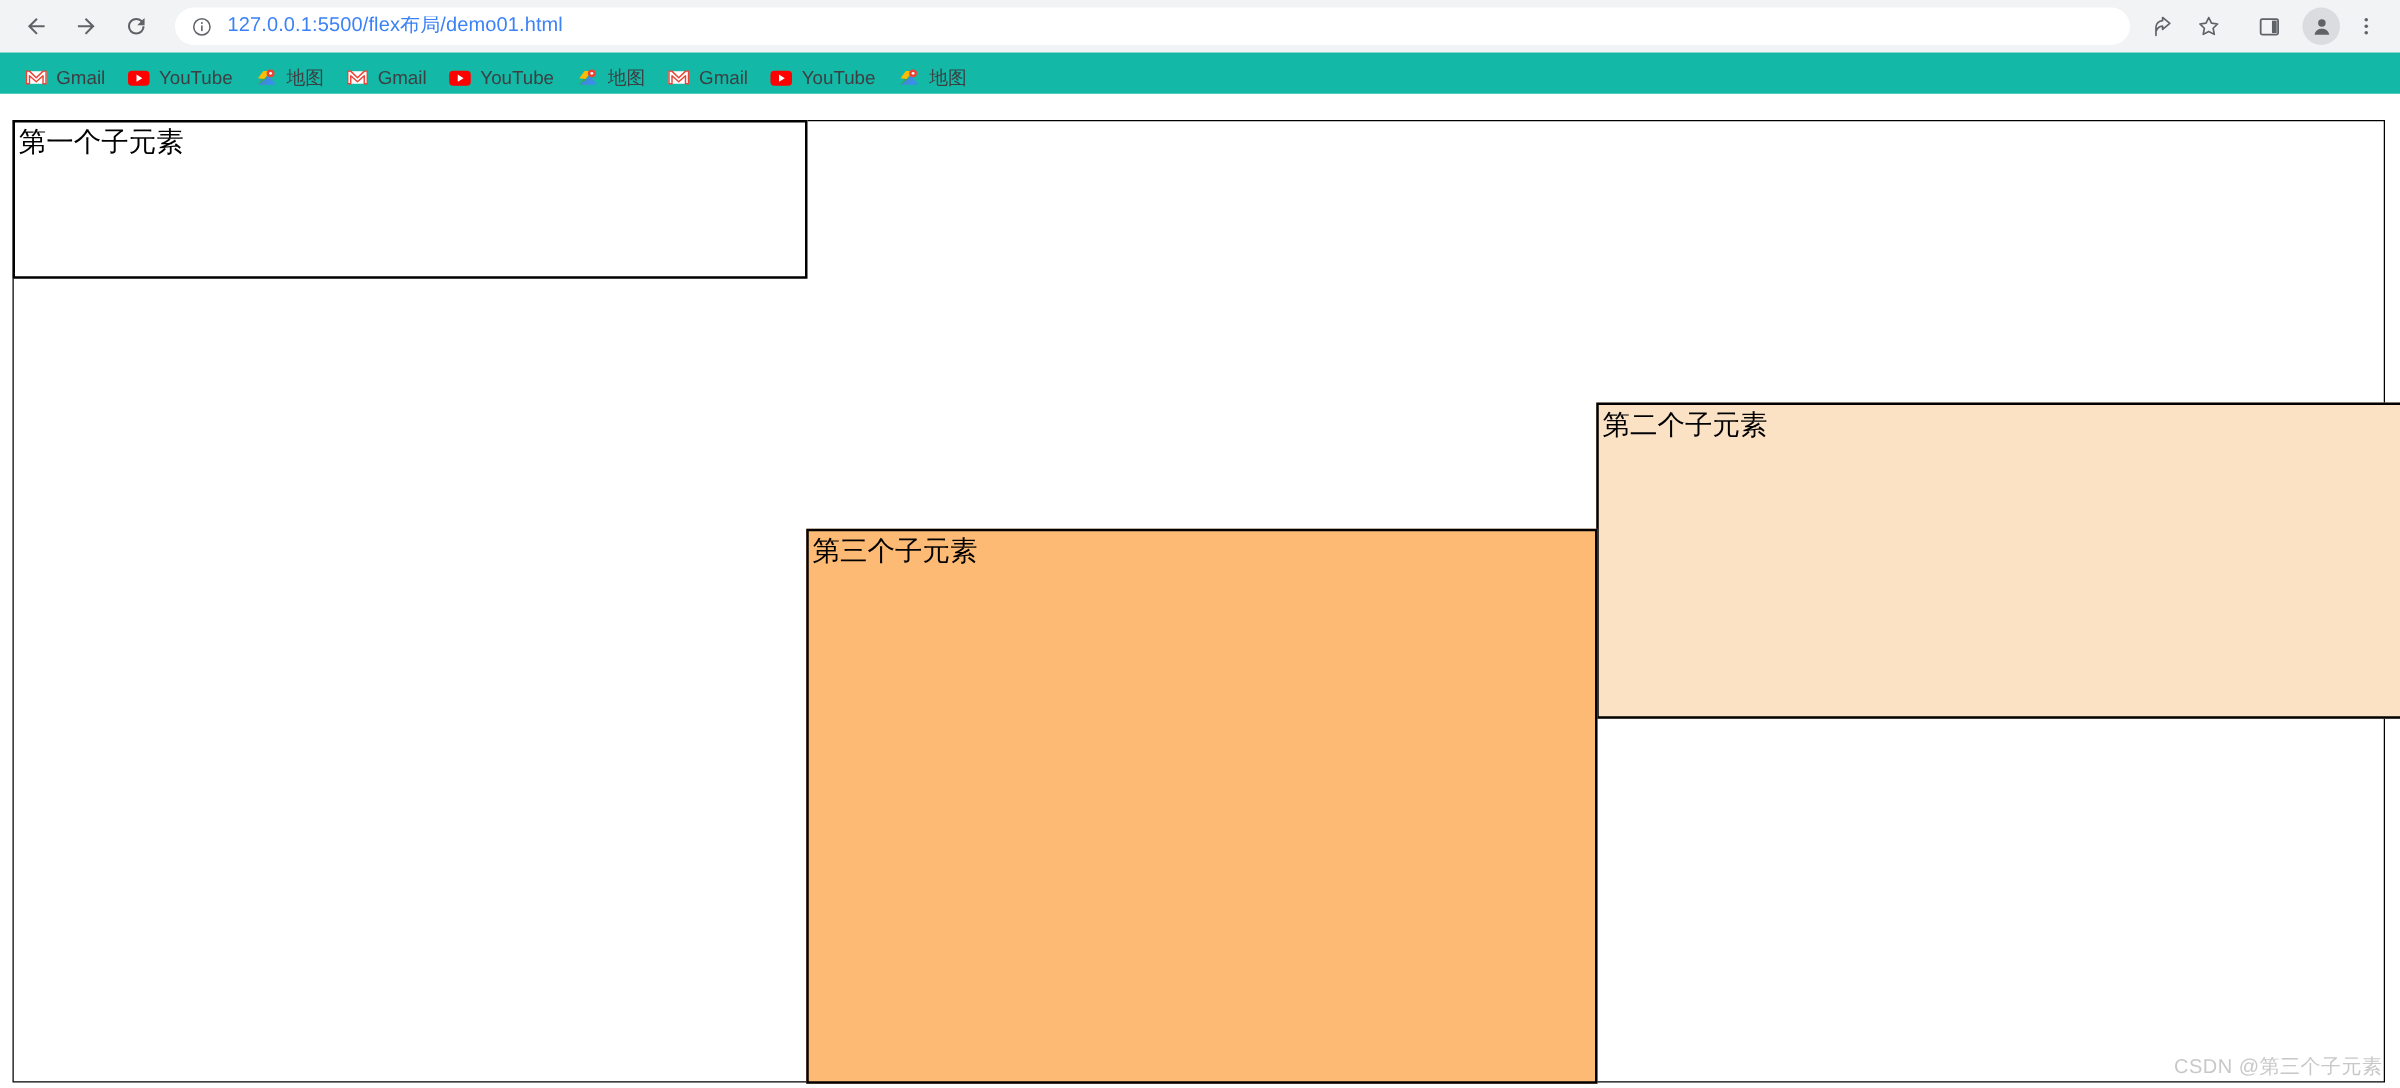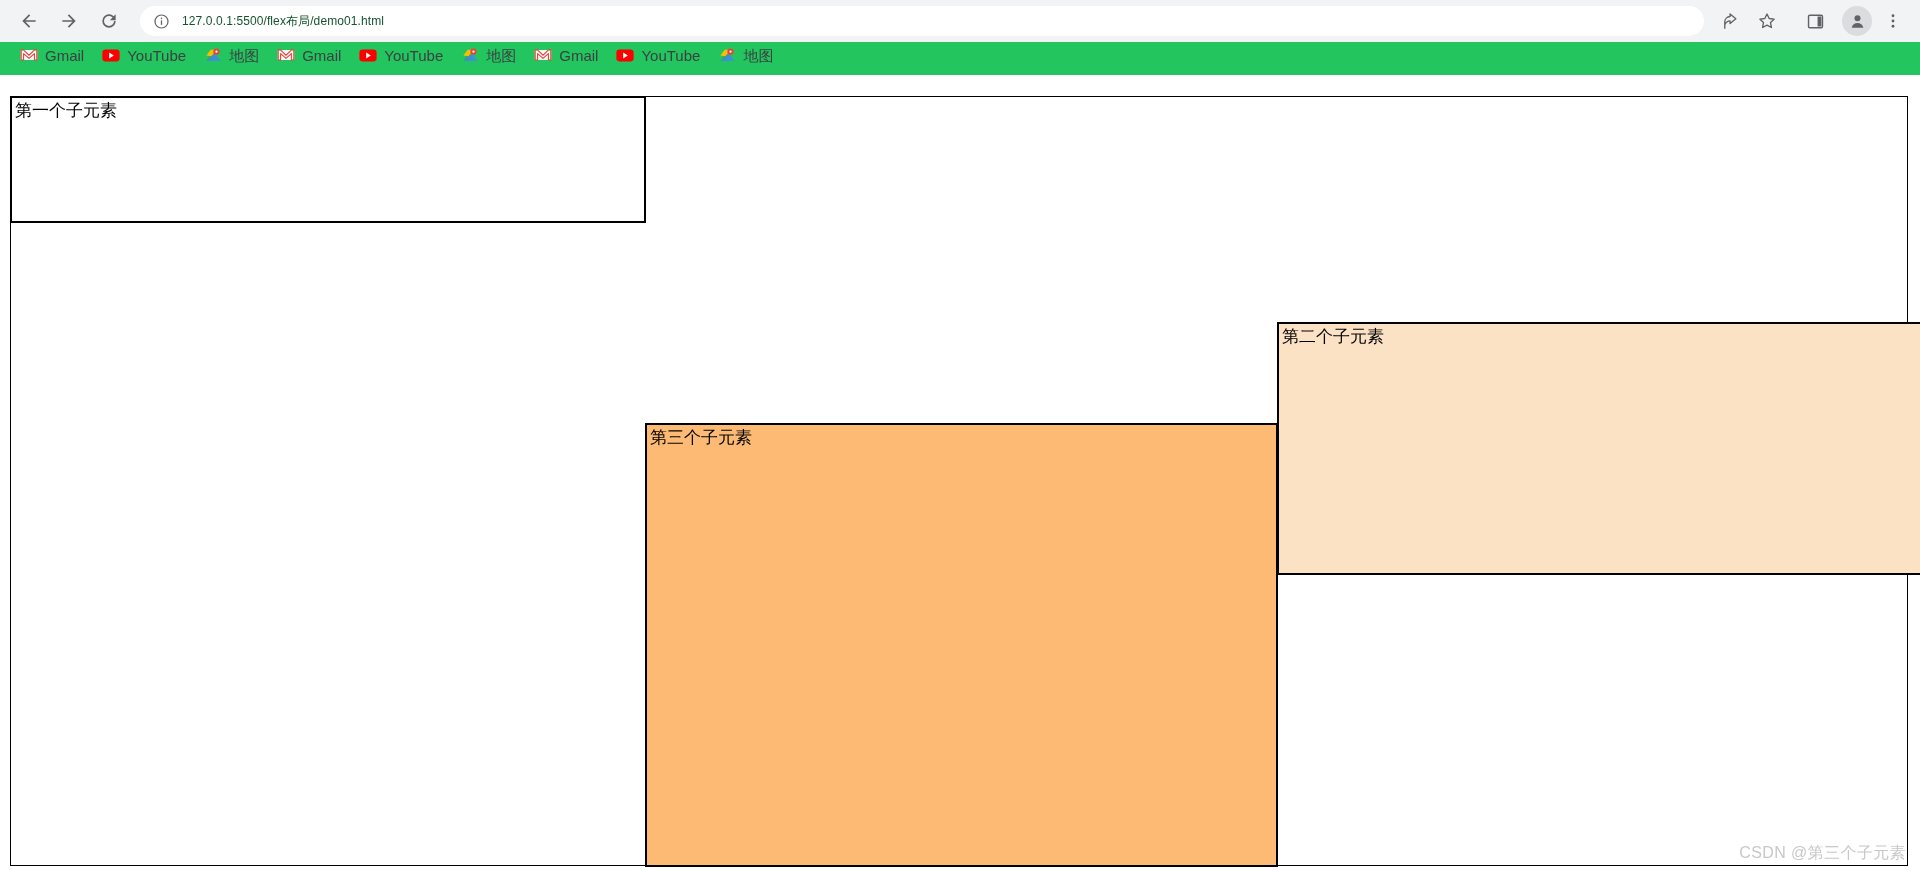--- a/index.html
+++ b/index.html
@@ -61,22 +61,22 @@
   .omnibox .info-icon {
     flex: 0 0 auto;
     width: 18px;
     height: 18px;
     margin-right: 12px;
     display: flex;
     align-items: center;
     justify-content: center;
   }
   .url-text {
-    font-size: 12px;
-    color: #14532d;
+    font-size: 16px;
+    color: #3b82f6;
     white-space: nowrap;
     overflow: hidden;
     text-overflow: ellipsis;
     letter-spacing: 0.1px;
     line-height: 1;
   }
 
   .tool-icons {
     display: flex;
     align-items: center;
@@ -99,23 +99,23 @@
     display: flex;
     align-items: center;
     justify-content: center;
     margin-left: 10px;
     margin-right: 2px;
   }
 
   
   .bookmarks {
     height: 34px;
-    background: #22c55e;
-    display: flex;
-    align-items: flex-start;
+    background: #14b8a6;
+    display: flex;
+    align-items: flex-end;
     padding-left: 12px;
     box-sizing: border-box;
     border-bottom: 1px solid #ffffff;
   }
   .bookmark {
     display: flex;
     align-items: center;
     height: 26px;
     padding: 0 8px;
     border-radius: 4px;
@@ -158,21 +158,21 @@
     height: 770px;
     border: 1px solid #000000;
     box-sizing: border-box;
     display: block;
   }
 
   .child {
     position: absolute;
     border: 2px solid #000000;
     box-sizing: border-box;
-    font-size: 17px;
+    font-size: 22px;
     color: #000000;
     line-height: 1.25;
     padding: 2px 0 0 3px;
   }
 
   .child-1 {
     left: -1px;
     top: -1px;
     width: 636px;
     height: 127px;

